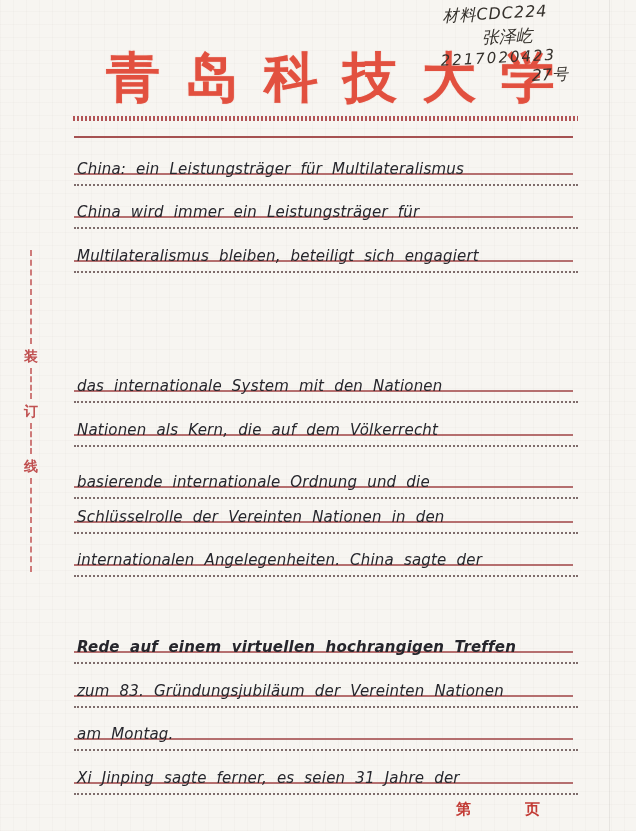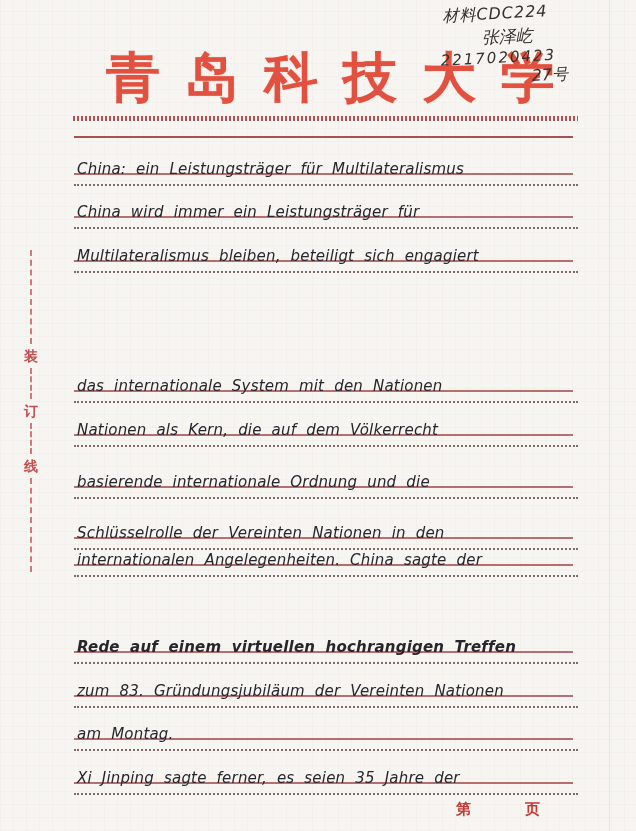--- a/index.html
+++ b/index.html
@@ -140,21 +140,21 @@
       </div>
 
       <div class="row" style="top: 261px;">
         <span class="ink">Nationen als Kern, die auf dem Völkerrecht</span>
       </div>
 
       <div class="row" style="top: 304.5px; margin-top: 9px;">
         <span class="ink">basierende internationale Ordnung und die</span>
       </div>
 
-      <div class="row" style="top: 348px; margin-top: 16px;">
+      <div class="row" style="top: 348px;">
         <span class="ink">Schlüsselrolle der Vereinten Nationen in den</span>
       </div>
 
       <div class="row" style="top: 391.5px;">
         <span class="ink">internationalen Angelegenheiten. China sagte der</span>
       </div>
 
 
       <div class="row" style="top: 478.5px; font-weight: bold;">
         <span class="ink">Rede auf einem virtuellen hochrangigen Treffen</span>
@@ -162,21 +162,21 @@
 
       <div class="row" style="top: 522px;">
         <span class="ink">zum 83. Gründungsjubiläum der Vereinten Nationen</span>
       </div>
 
       <div class="row" style="top: 565.5px;">
         <span class="ink">am Montag.</span>
       </div>
 
       <div class="row" style="top: 609px;">
-        <span class="ink">Xi Jinping sagte ferner, es seien 35 Jahre der</span>
+        <span class="ink">Xi Jinping sagte ferner, es seien 31 Jahre der</span>
       </div>
     </div>
 
   <div class="binding">
     <div class="bseg bseg-long"></div>
     <div class="bchar">装</div>
     <div class="bseg bseg-short"></div>
     <div class="bchar">订</div>
     <div class="bseg bseg-short"></div>
     <div class="bchar">线</div>

